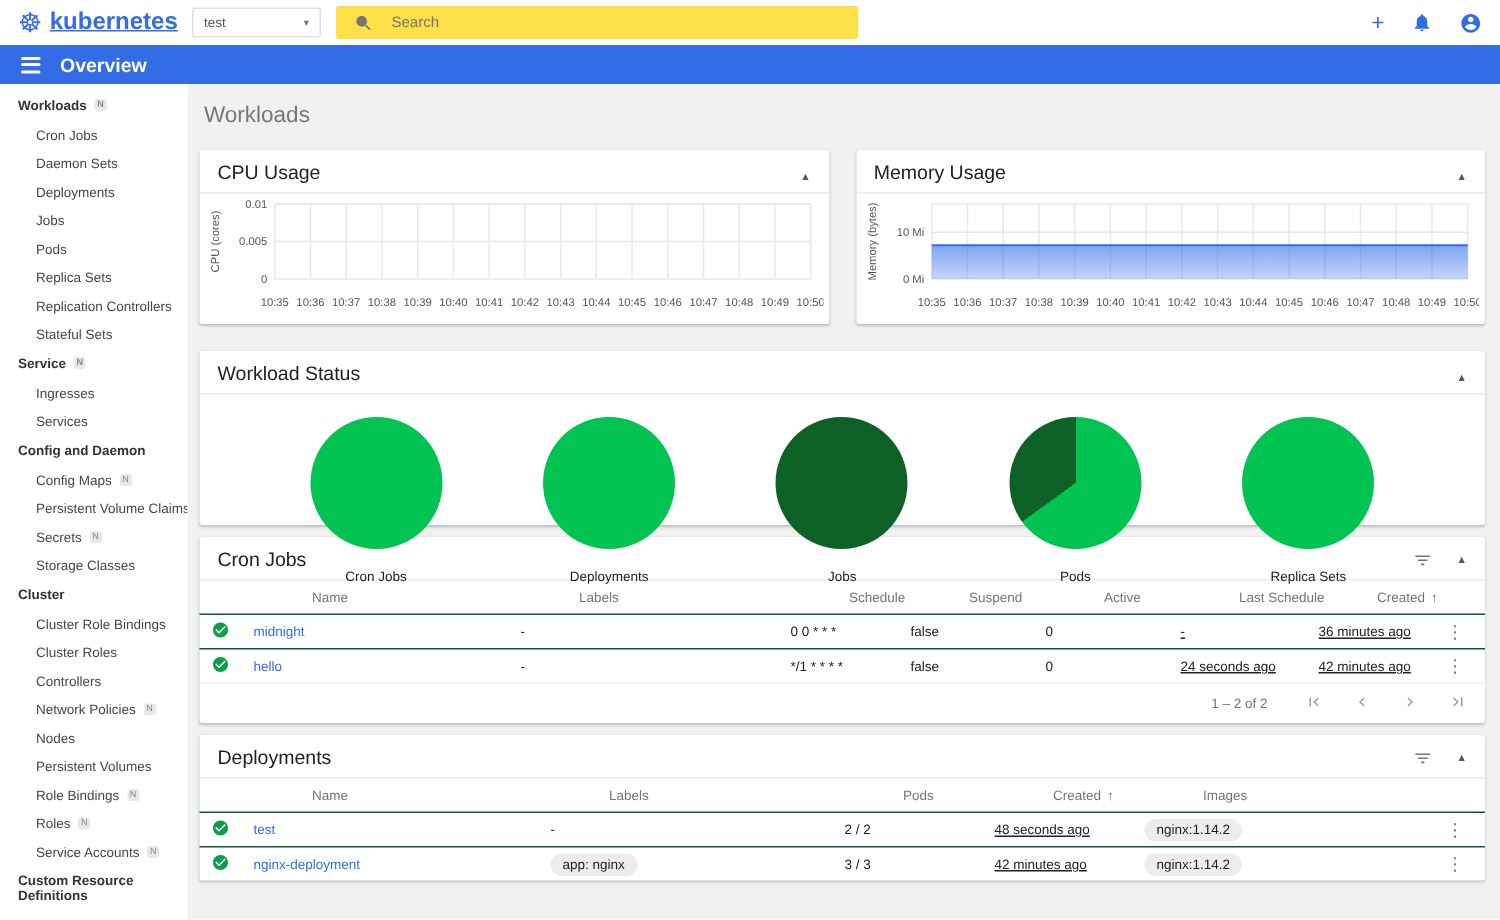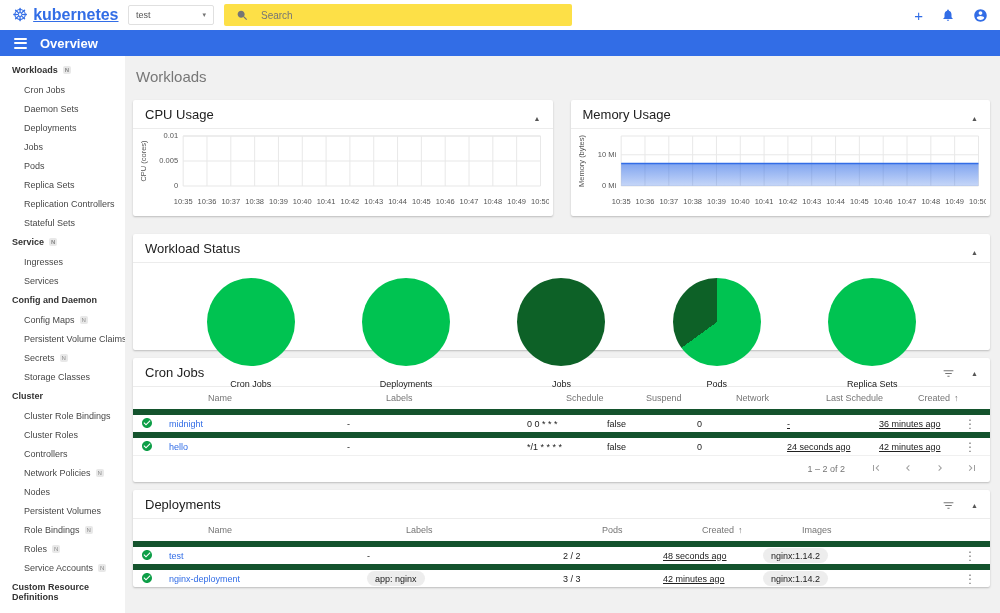--- a/index.html
+++ b/index.html
@@ -61,21 +61,21 @@
 
   .status-card { margin-top:18px; height:116px; }
   .pies { display:flex; justify-content:space-around; align-items:flex-start;
       padding:15px 40px 0; }
   .pie-wrap { display:flex; flex-direction:column; align-items:center; }
   .pie { width:88px; height:88px; border-radius:50%; }
   .pie-label { margin-top:13px; font-size:9px; color:#212121; }
 
   .table-card { margin-top:8px; }
   .trow { display:grid; align-items:center; font-size:9px; color:#212121;
-      height:23px; padding:0 10px 0 8px; border-top:6px solid #14532d; }
+      height:23px; padding:0 10px 0 8px; border-top:1px solid #14532d; }
   .thead { height:22px; color:#757575; border-top:none;padding-left:47px; }
   .grid-cron { grid-template-columns:28px 178px 180px 80px 90px 90px 92px 1fr 20px; }
   .grid-depl { grid-template-columns:28px 198px 196px 100px 100px 1fr 20px; }
   .cell-link { color:#326de6; text-decoration:none; cursor:pointer; }
   .cell-under { color:#212121; text-decoration:underline; cursor:pointer; }
   .chip { background:#ededed; border-radius:9px; padding:2.5px 8px; font-size:9px;
       color:#212121; display:inline-block; }
   .kebab { color:#757575; font-size:12px; cursor:pointer; text-align:center; }
   .sort-arrow { margin-left:4px; color:#757575; }
   .col-head { cursor:pointer; }
@@ -320,21 +320,21 @@
               </span>
       <span class="caret-up">▲</span>
     </span>
           </div>
           <div class="trow thead grid-cron">
             <span></span>
             <span class="col-head">Name</span>
             <span class="col-head">Labels</span>
             <span class="col-head">Schedule</span>
             <span class="col-head">Suspend</span>
-            <span class="col-head">Network</span>
+            <span class="col-head">Active</span>
             <span class="col-head">Last Schedule</span>
             <span class="col-head">Created<span class="sort-arrow">↑</span></span>
             <span></span>
           </div>
           <div class="trow grid-cron">
             <span><svg width="12" height="12" viewBox="0 0 24 24" fill="#0d9e47">
                 <path d="M12 2C6.48 2 2 6.48 2 12s4.48 10 10 10 10-4.48 10-10S17.52 2 12 2zm-2 15l-5-5 1.41-1.41L10 14.17l7.59-7.59L19 8l-9 9z"></path>
               </svg></span>
             <a class="cell-link">midnight</a>
             <span>-</span>

